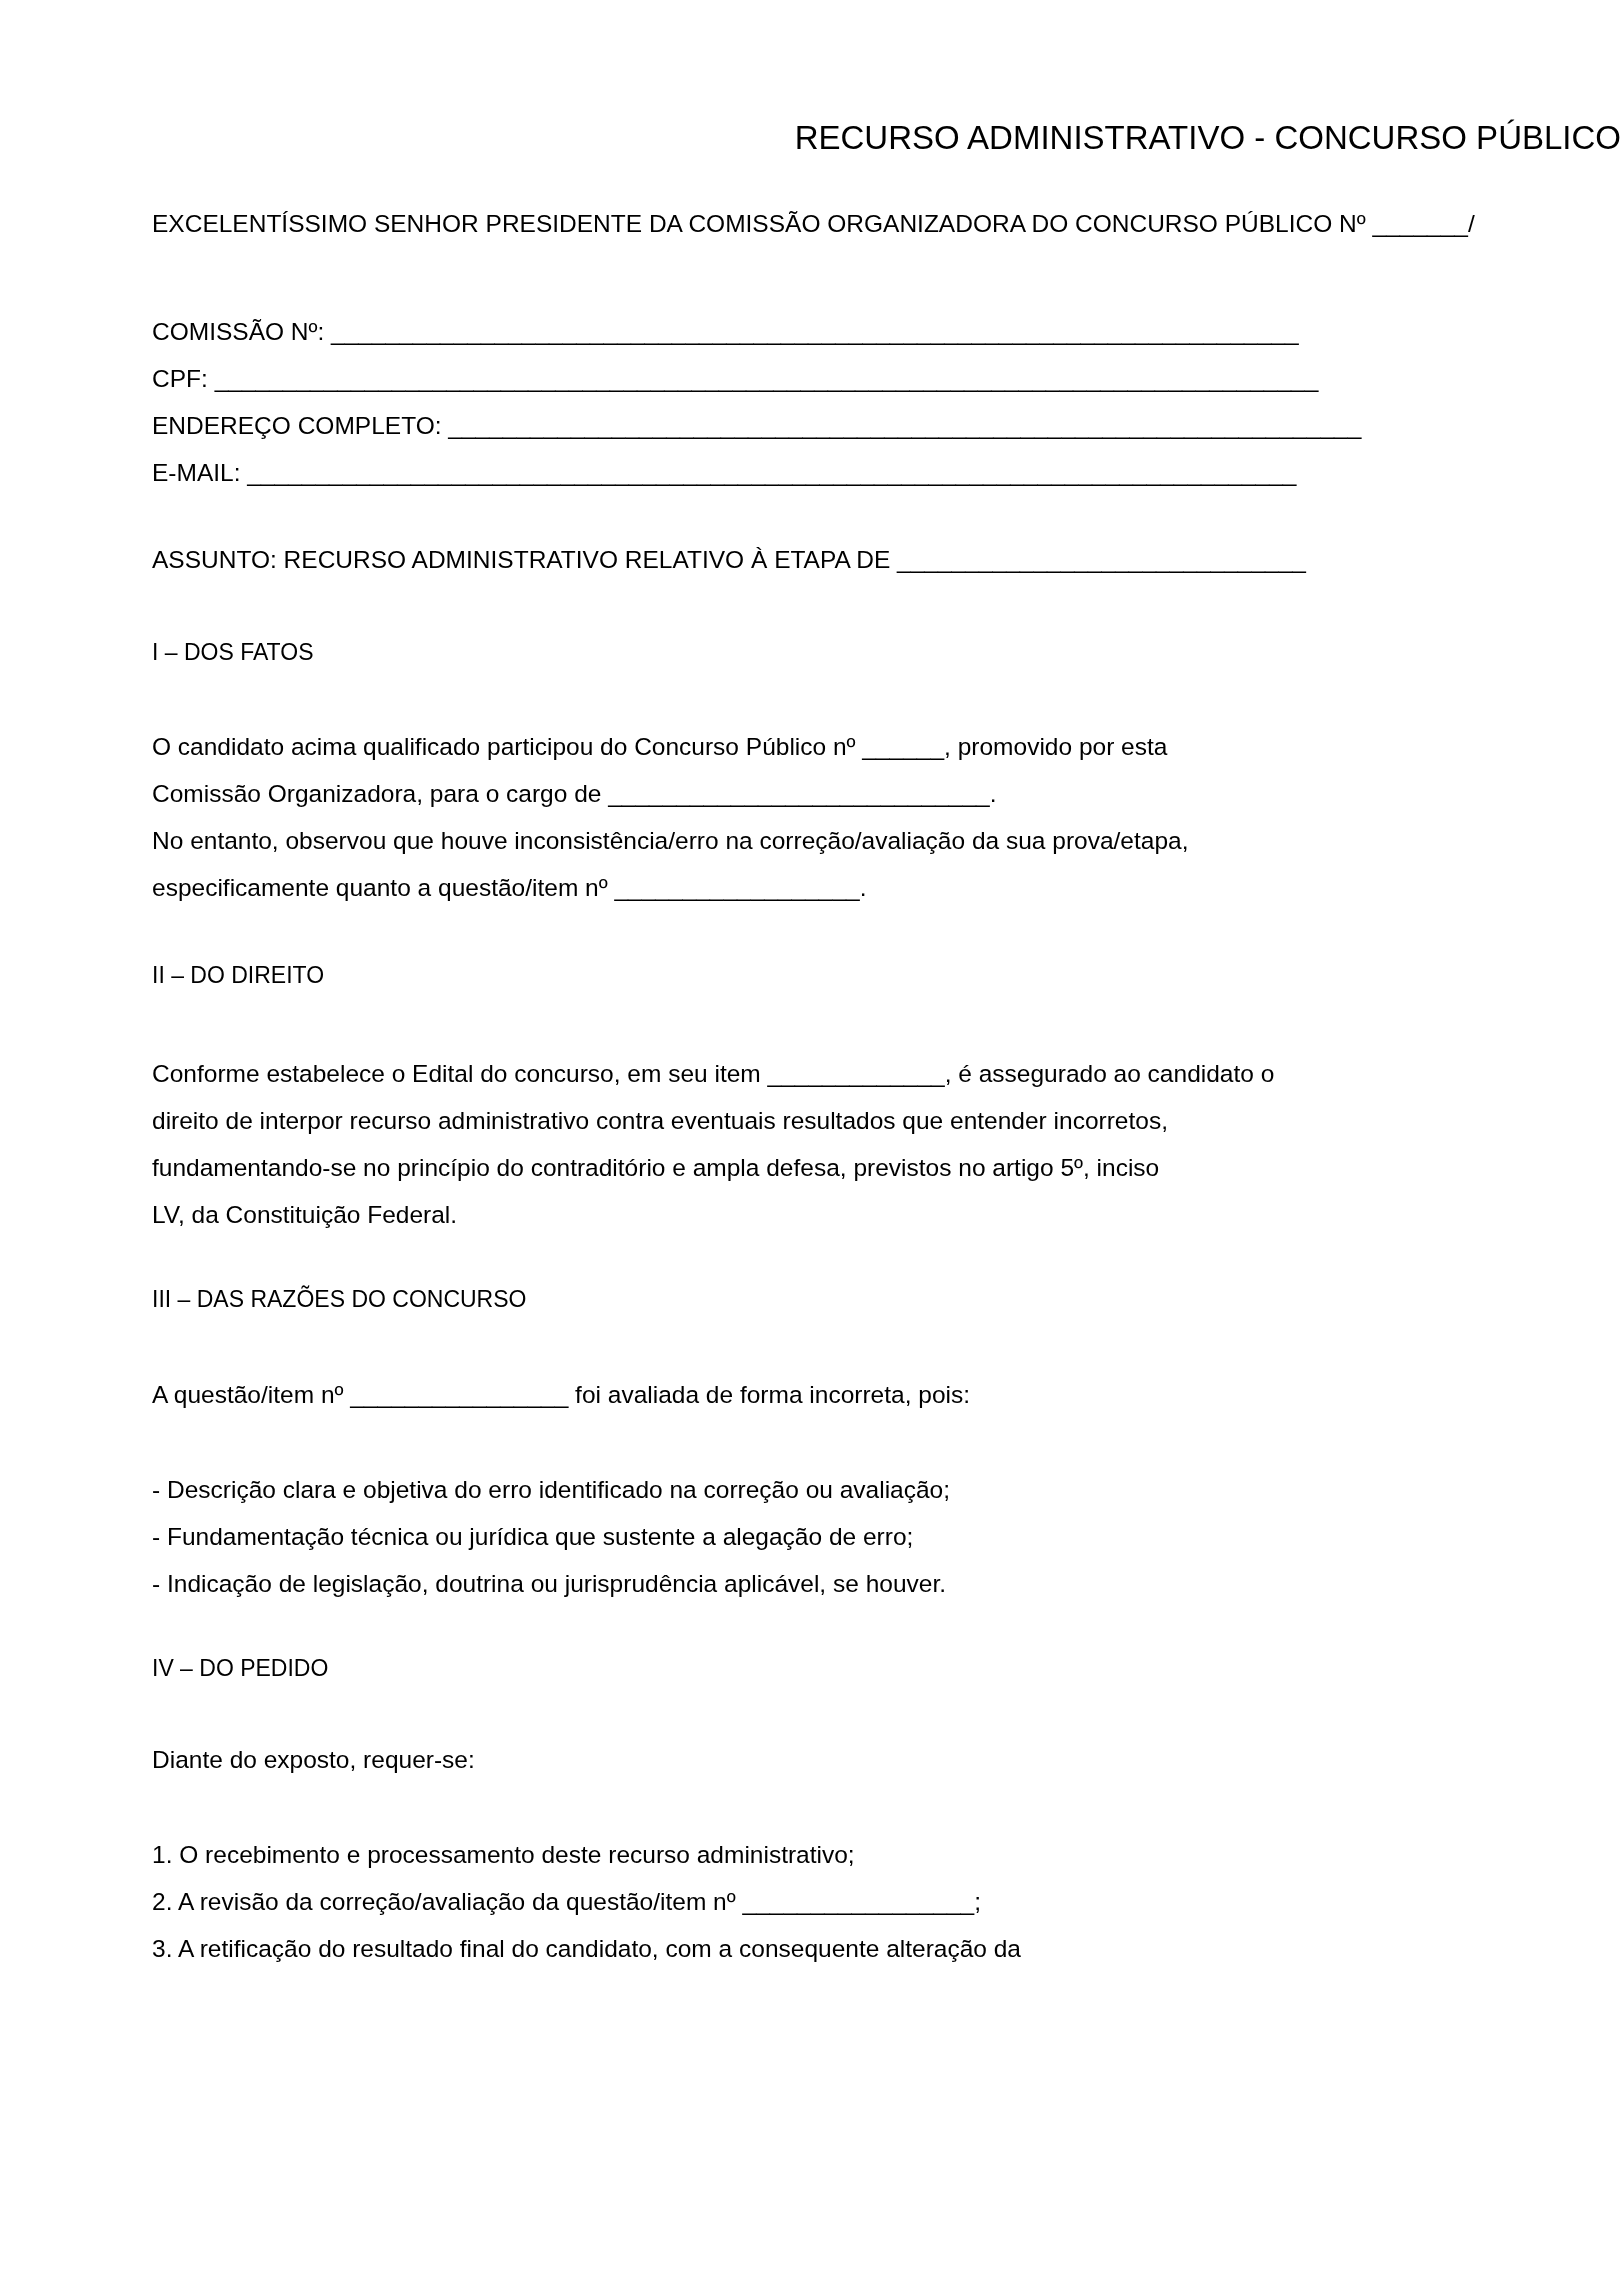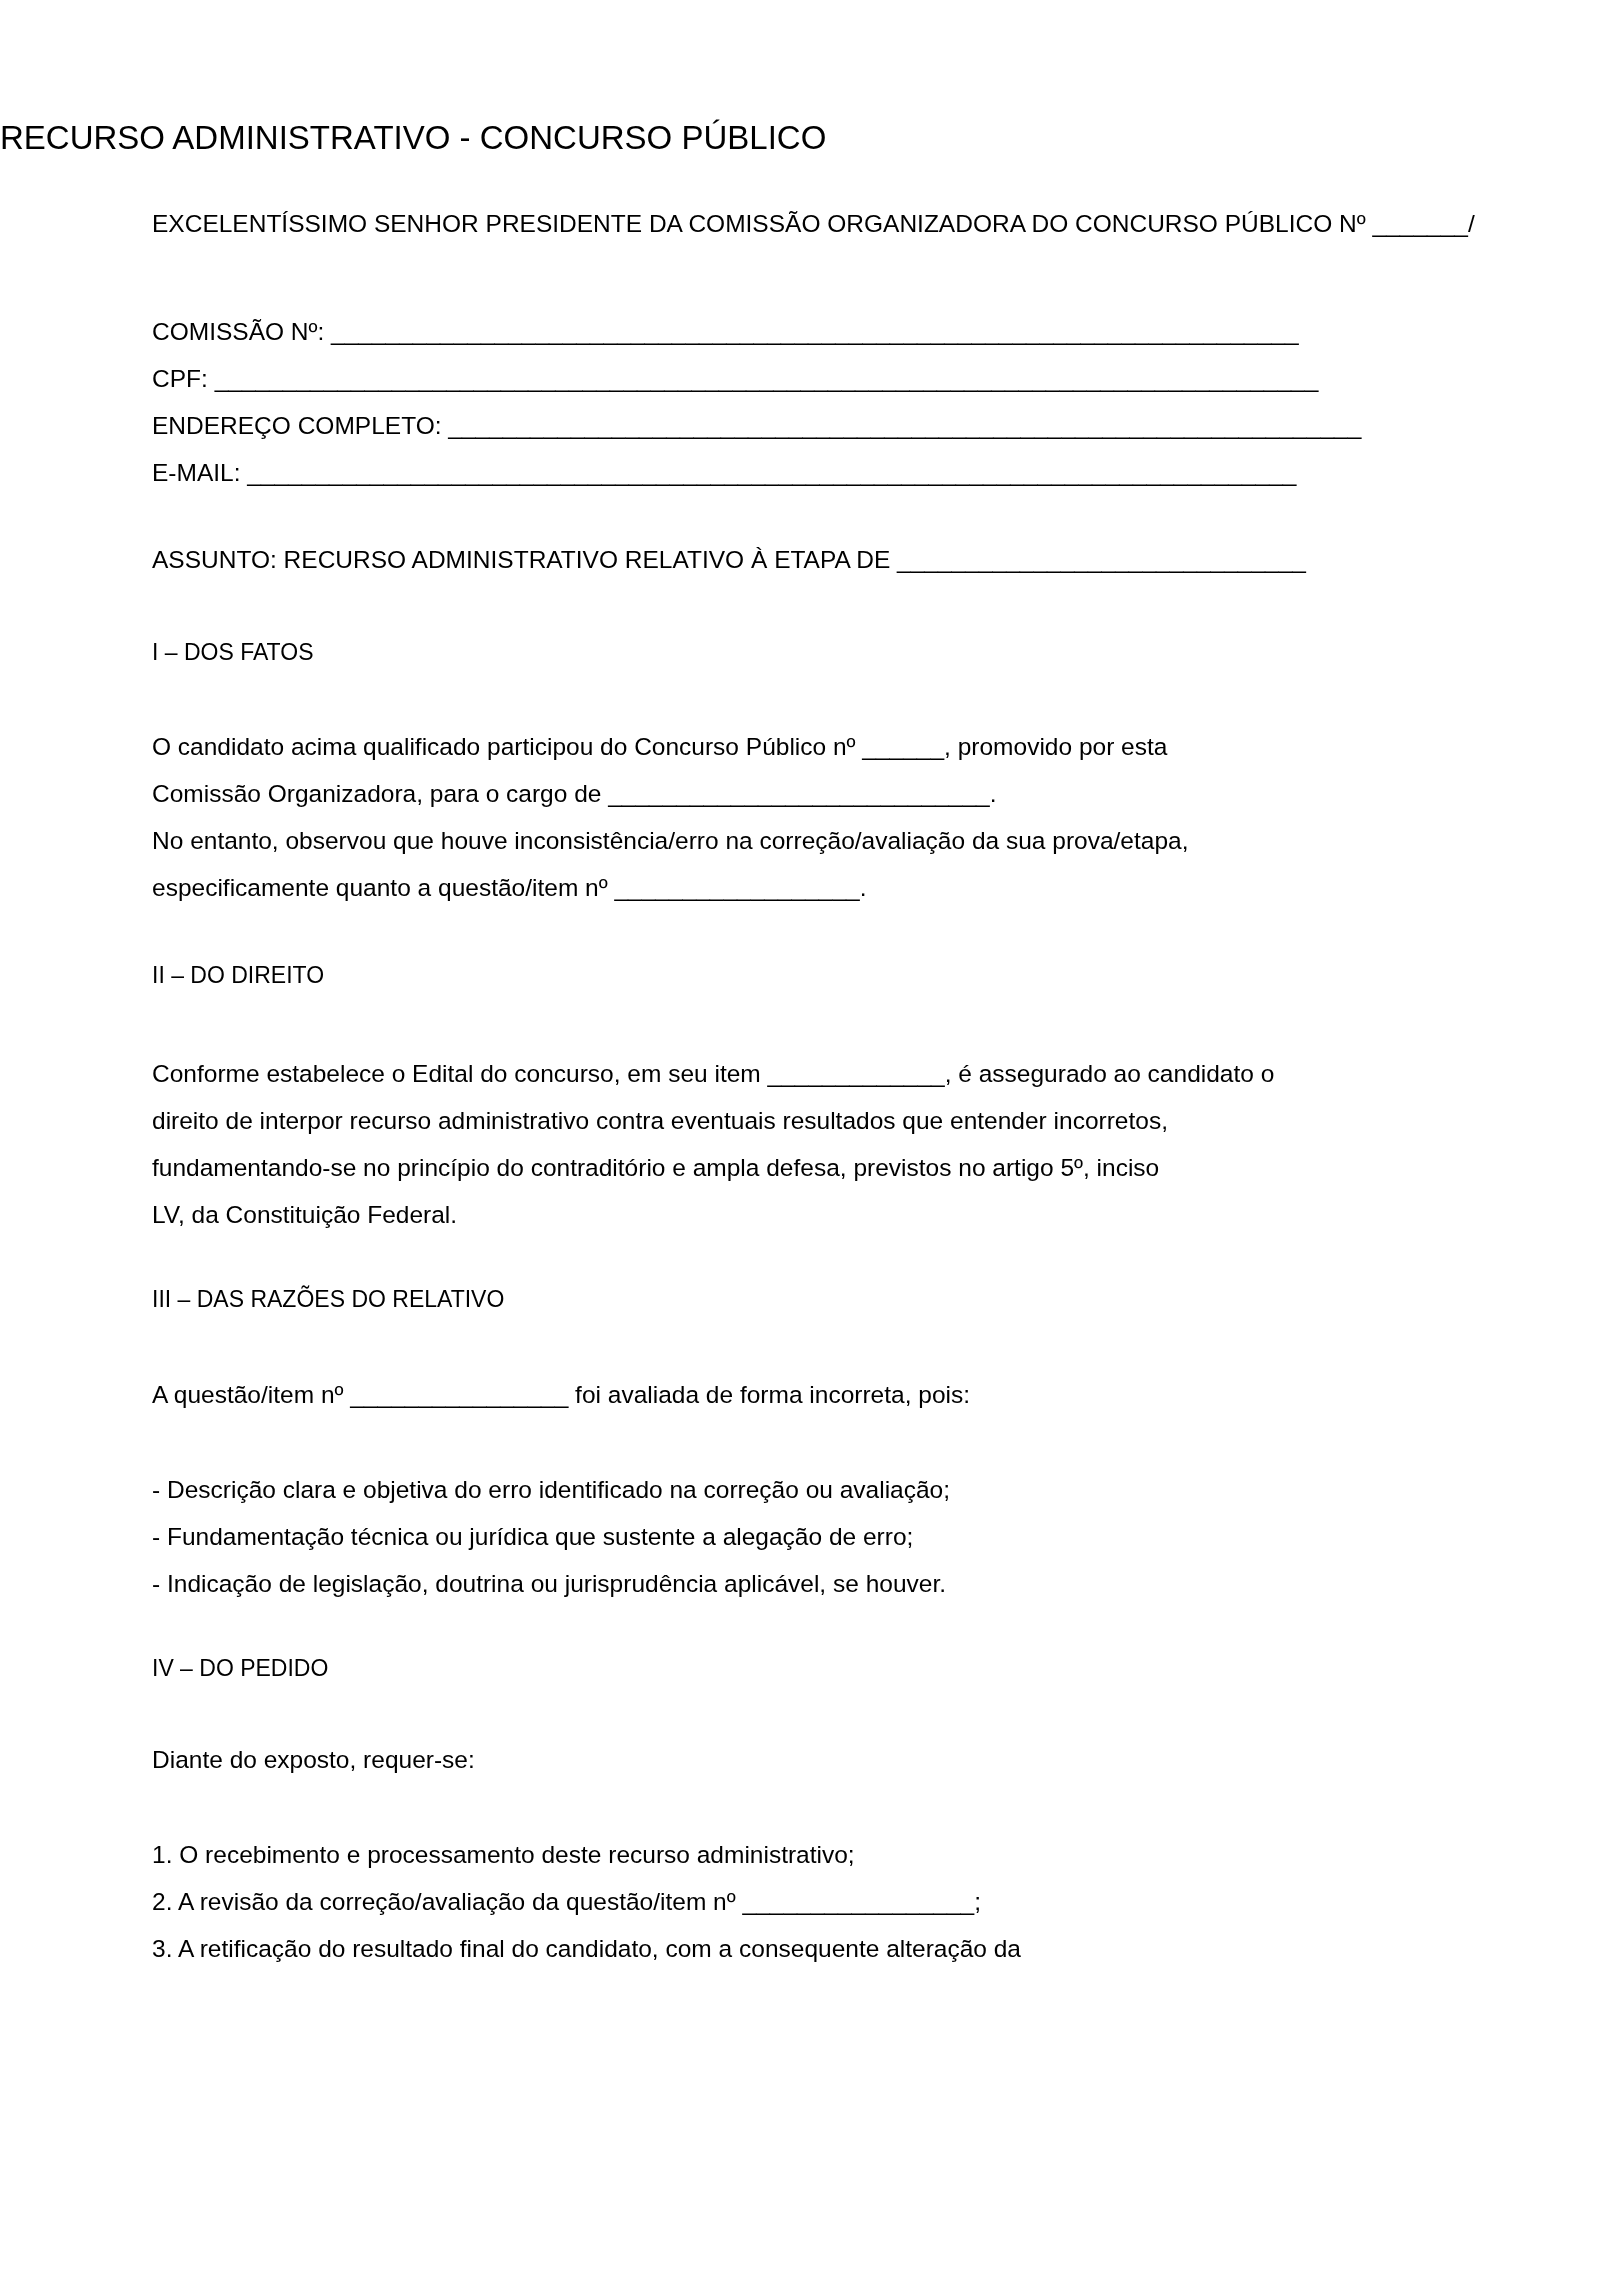--- a/index.html
+++ b/index.html
@@ -13,21 +13,21 @@
     color: #000000;
     font-family: "Liberation Sans", "DejaVu Sans", sans-serif;
     font-size: 24.5px;
     overflow: hidden;
   }
   .title {
     padding-top: 114px;
     font-size: 33px;
     font-weight: 400;
     line-height: 47px;
-    text-align: left;
+    text-align: right;
     white-space: pre;
   }
   .line, .heading {
     margin-left: 152px;
     margin-right: 39px;
     line-height: 47px;
     font-size: 24.5px;
     font-weight: 400;
     white-space: pre;
   }
@@ -60,21 +60,21 @@
   </div>
 
   <h2 class="heading" style="margin-top:41px">II – DO DIREITO</h2>
   <div style="margin-top:51px">
     <p class="line">Conforme estabelece o Edital do concurso, em seu item _____________, é assegurado ao candidato o</p>
     <p class="line">direito de interpor recurso administrativo contra eventuais resultados que entender incorretos,</p>
     <p class="line">fundamentando-se no princípio do contraditório e ampla defesa, previstos no artigo 5º, inciso</p>
     <p class="line">LV, da Constituição Federal.</p>
   </div>
 
-  <h2 class="heading" style="margin-top:38px">III – DAS RAZÕES DO RELATIVO</h2>
+  <h2 class="heading" style="margin-top:38px">III – DAS RAZÕES DO CONCURSO</h2>
   <p class="line" style="margin-top:48px">A questão/item nº ________________ foi avaliada de forma incorreta, pois:</p>
   <div style="margin-top:48px">
     <p class="line">- Descrição clara e objetiva do erro identificado na correção ou avaliação;</p>
     <p class="line">- Fundamentação técnica ou jurídica que sustente a alegação de erro;</p>
     <p class="line">- Indicação de legislação, doutrina ou jurisprudência aplicável, se houver.</p>
   </div>
 
   <h2 class="heading" style="margin-top:38px">IV – DO PEDIDO</h2>
   <p class="line" style="margin-top:44px">Diante do exposto, requer-se:</p>
   <div style="margin-top:48px">

